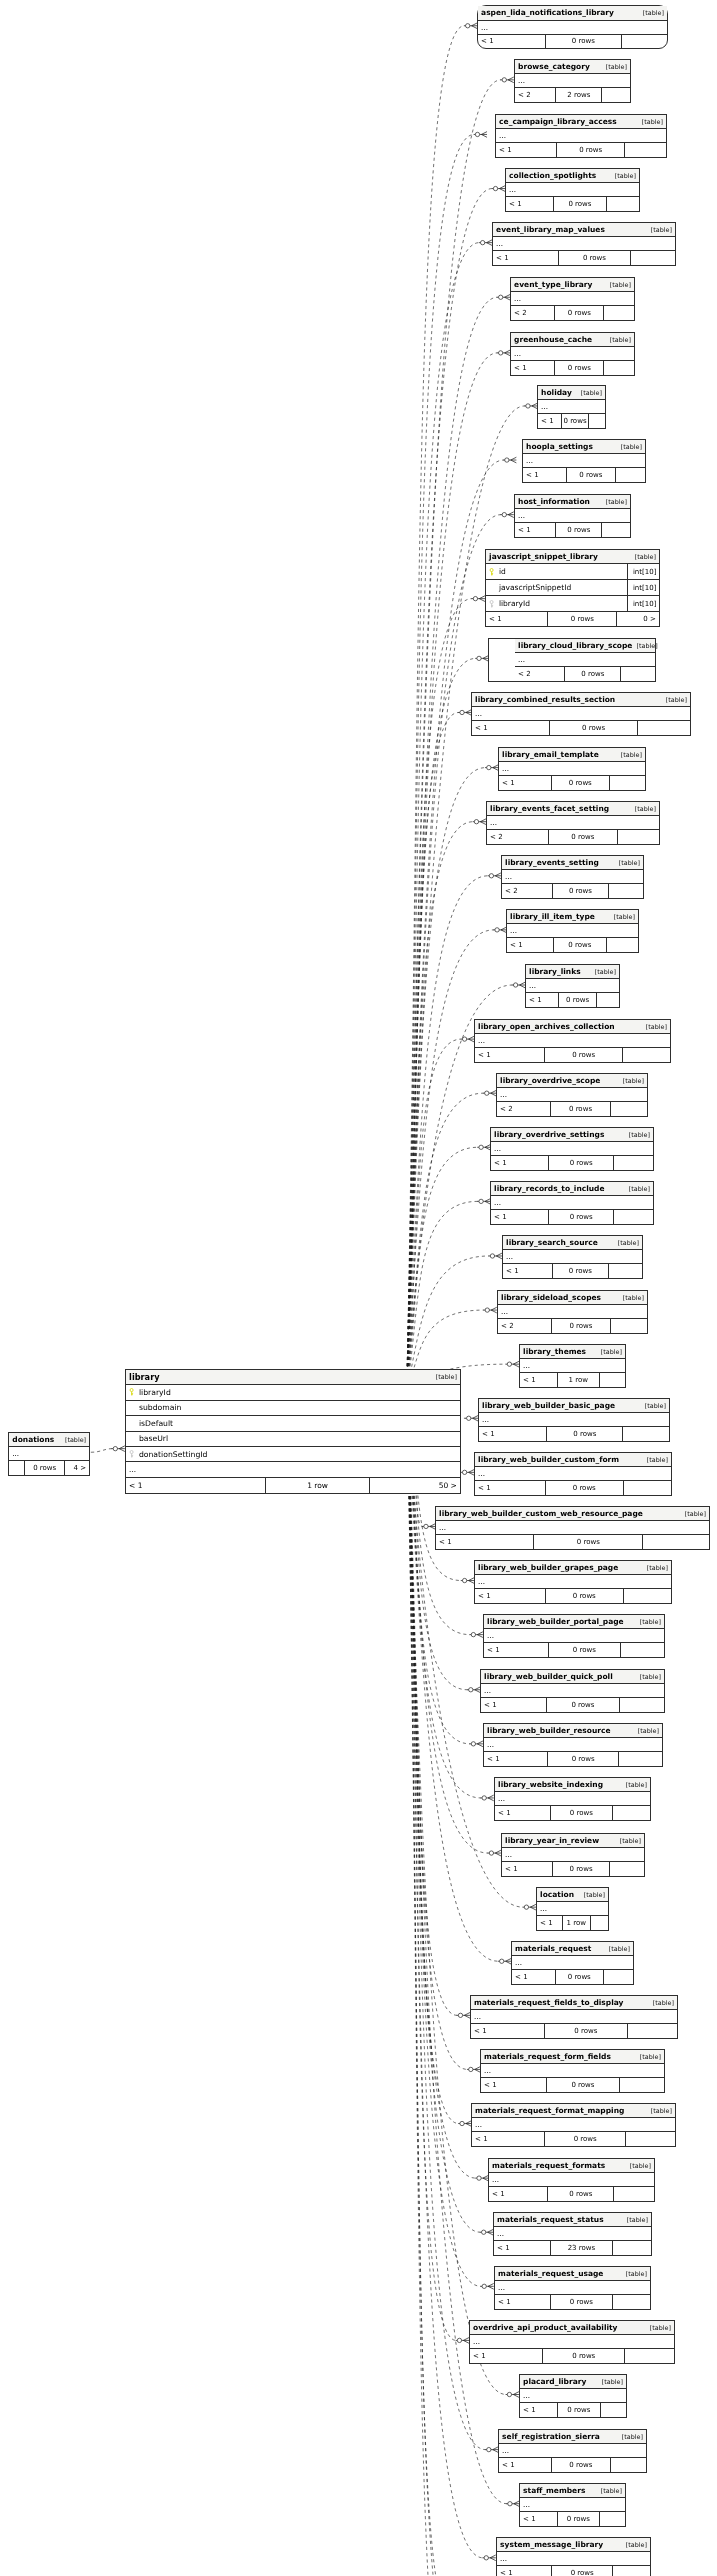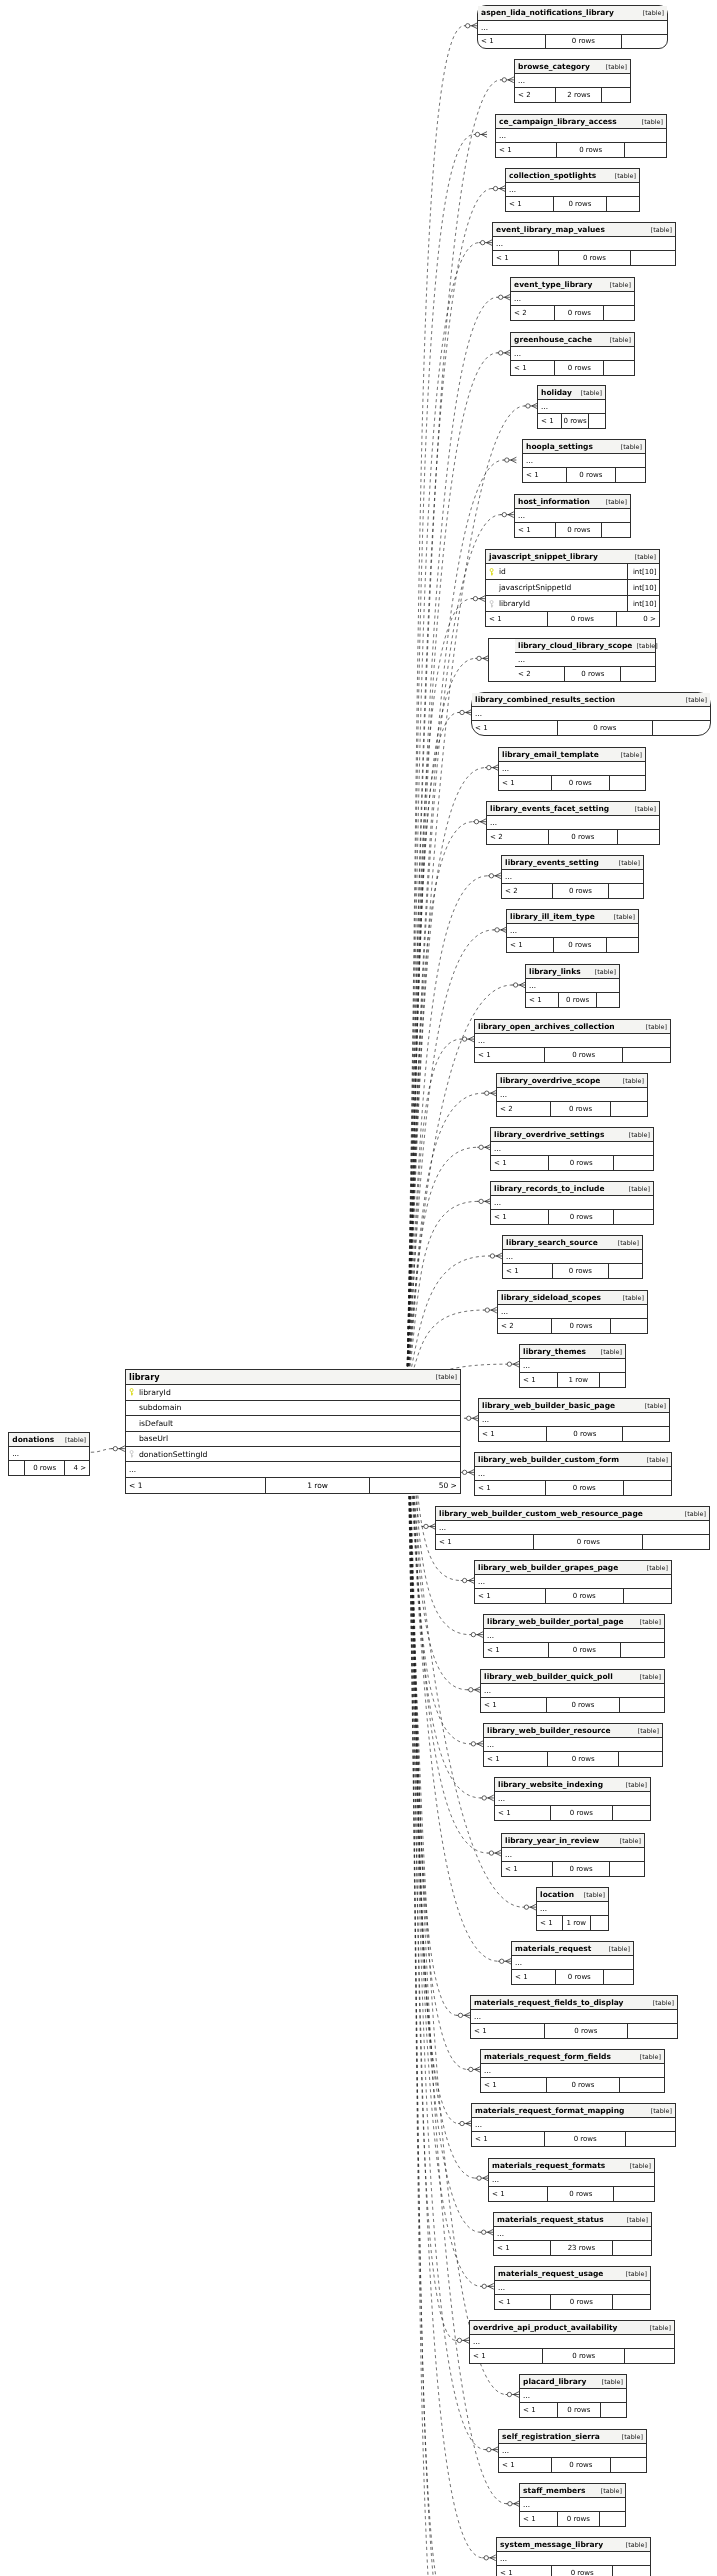--- a/index.html
+++ b/index.html
@@ -441,21 +441,21 @@
       <span class="e-tag">[table]</span>
     </div>
     <div class="e-fields"></div>
     <div class="e-dots">...</div>
     <div class="e-footer">
       <span class="f-fk">&lt; 2</span>
       <span class="f-rows">0 rows</span>
       <span class="f-exp"></span>
     </div>
   </div>
-    <div class="entity" style="left: 471px; top: 692px; width: 240px; border-radius: 13px;">
+    <div class="entity" style="left: 471px; top: 692px; width: 220px;">
     <div class="e-header">
       <span class="e-title">library_combined_results_section</span>
       <span class="e-tag">[table]</span>
     </div>
     <div class="e-fields"></div>
     <div class="e-dots">...</div>
     <div class="e-footer">
       <span class="f-fk">&lt; 1</span>
       <span class="f-rows">0 rows</span>
       <span class="f-exp"></span>

